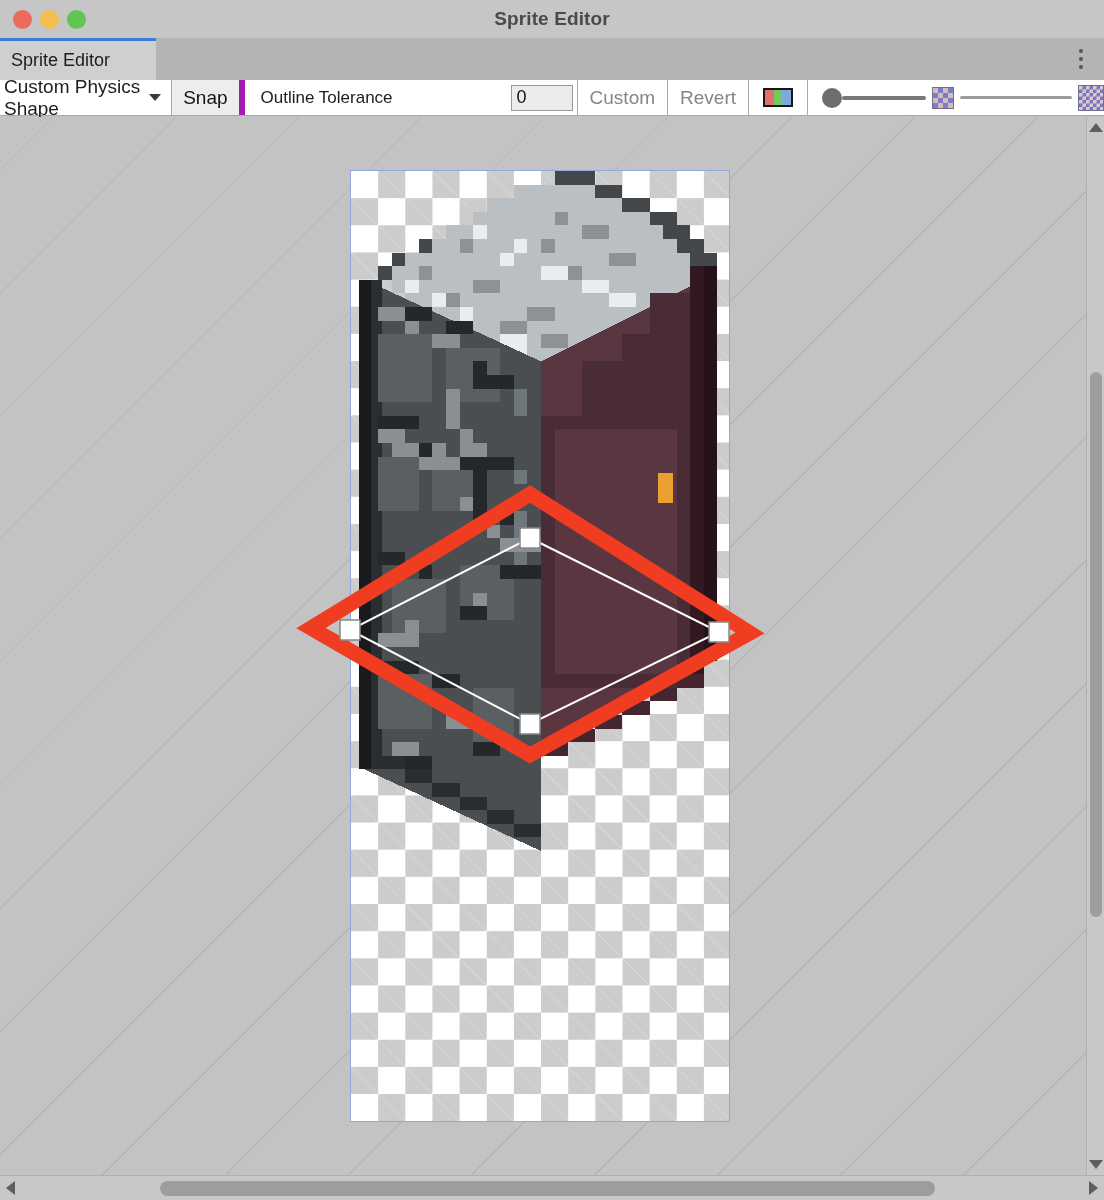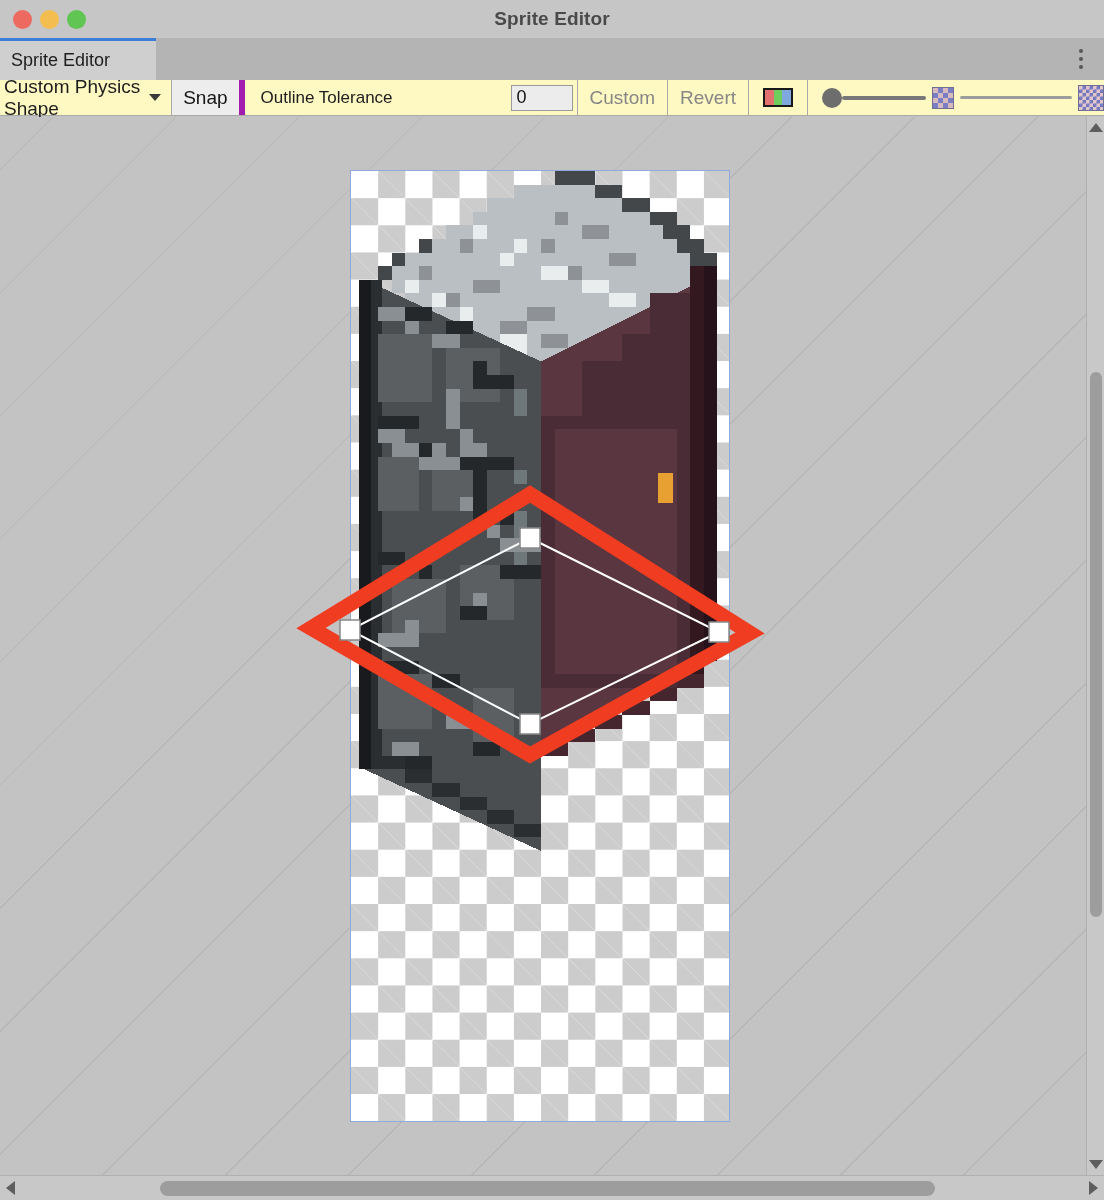--- a/index.html
+++ b/index.html
@@ -45,21 +45,21 @@
   .kebab {
     position: absolute; right: 14px; top: 0; height: 42px;
     display: flex; flex-direction: column; justify-content: center;
     align-items: center; gap: 4px; width: 18px;
   }
   .kebab i { width: 4px; height: 4px; background: #565656; border-radius: 50%; display: block; }
 
   
   .toolbar {
     position: absolute; left: 0; top: 80px; width: 1104px; height: 36px;
-    background: #fef9c3;
+    background: #ffffff;
     border-bottom: 1px solid #a9a9a9;
     display: flex; align-items: stretch;
   }
   .tb-seg {
     display: flex; align-items: center; height: 100%;
     border-right: 1px solid #a9a9a9;
   }
   .tb-dropdown { padding: 0 10px 0 4px; gap: 9px; }
   .tb-dropdown .txt { font-size: 19px; color: #1d1d1d; }
   .caret {

